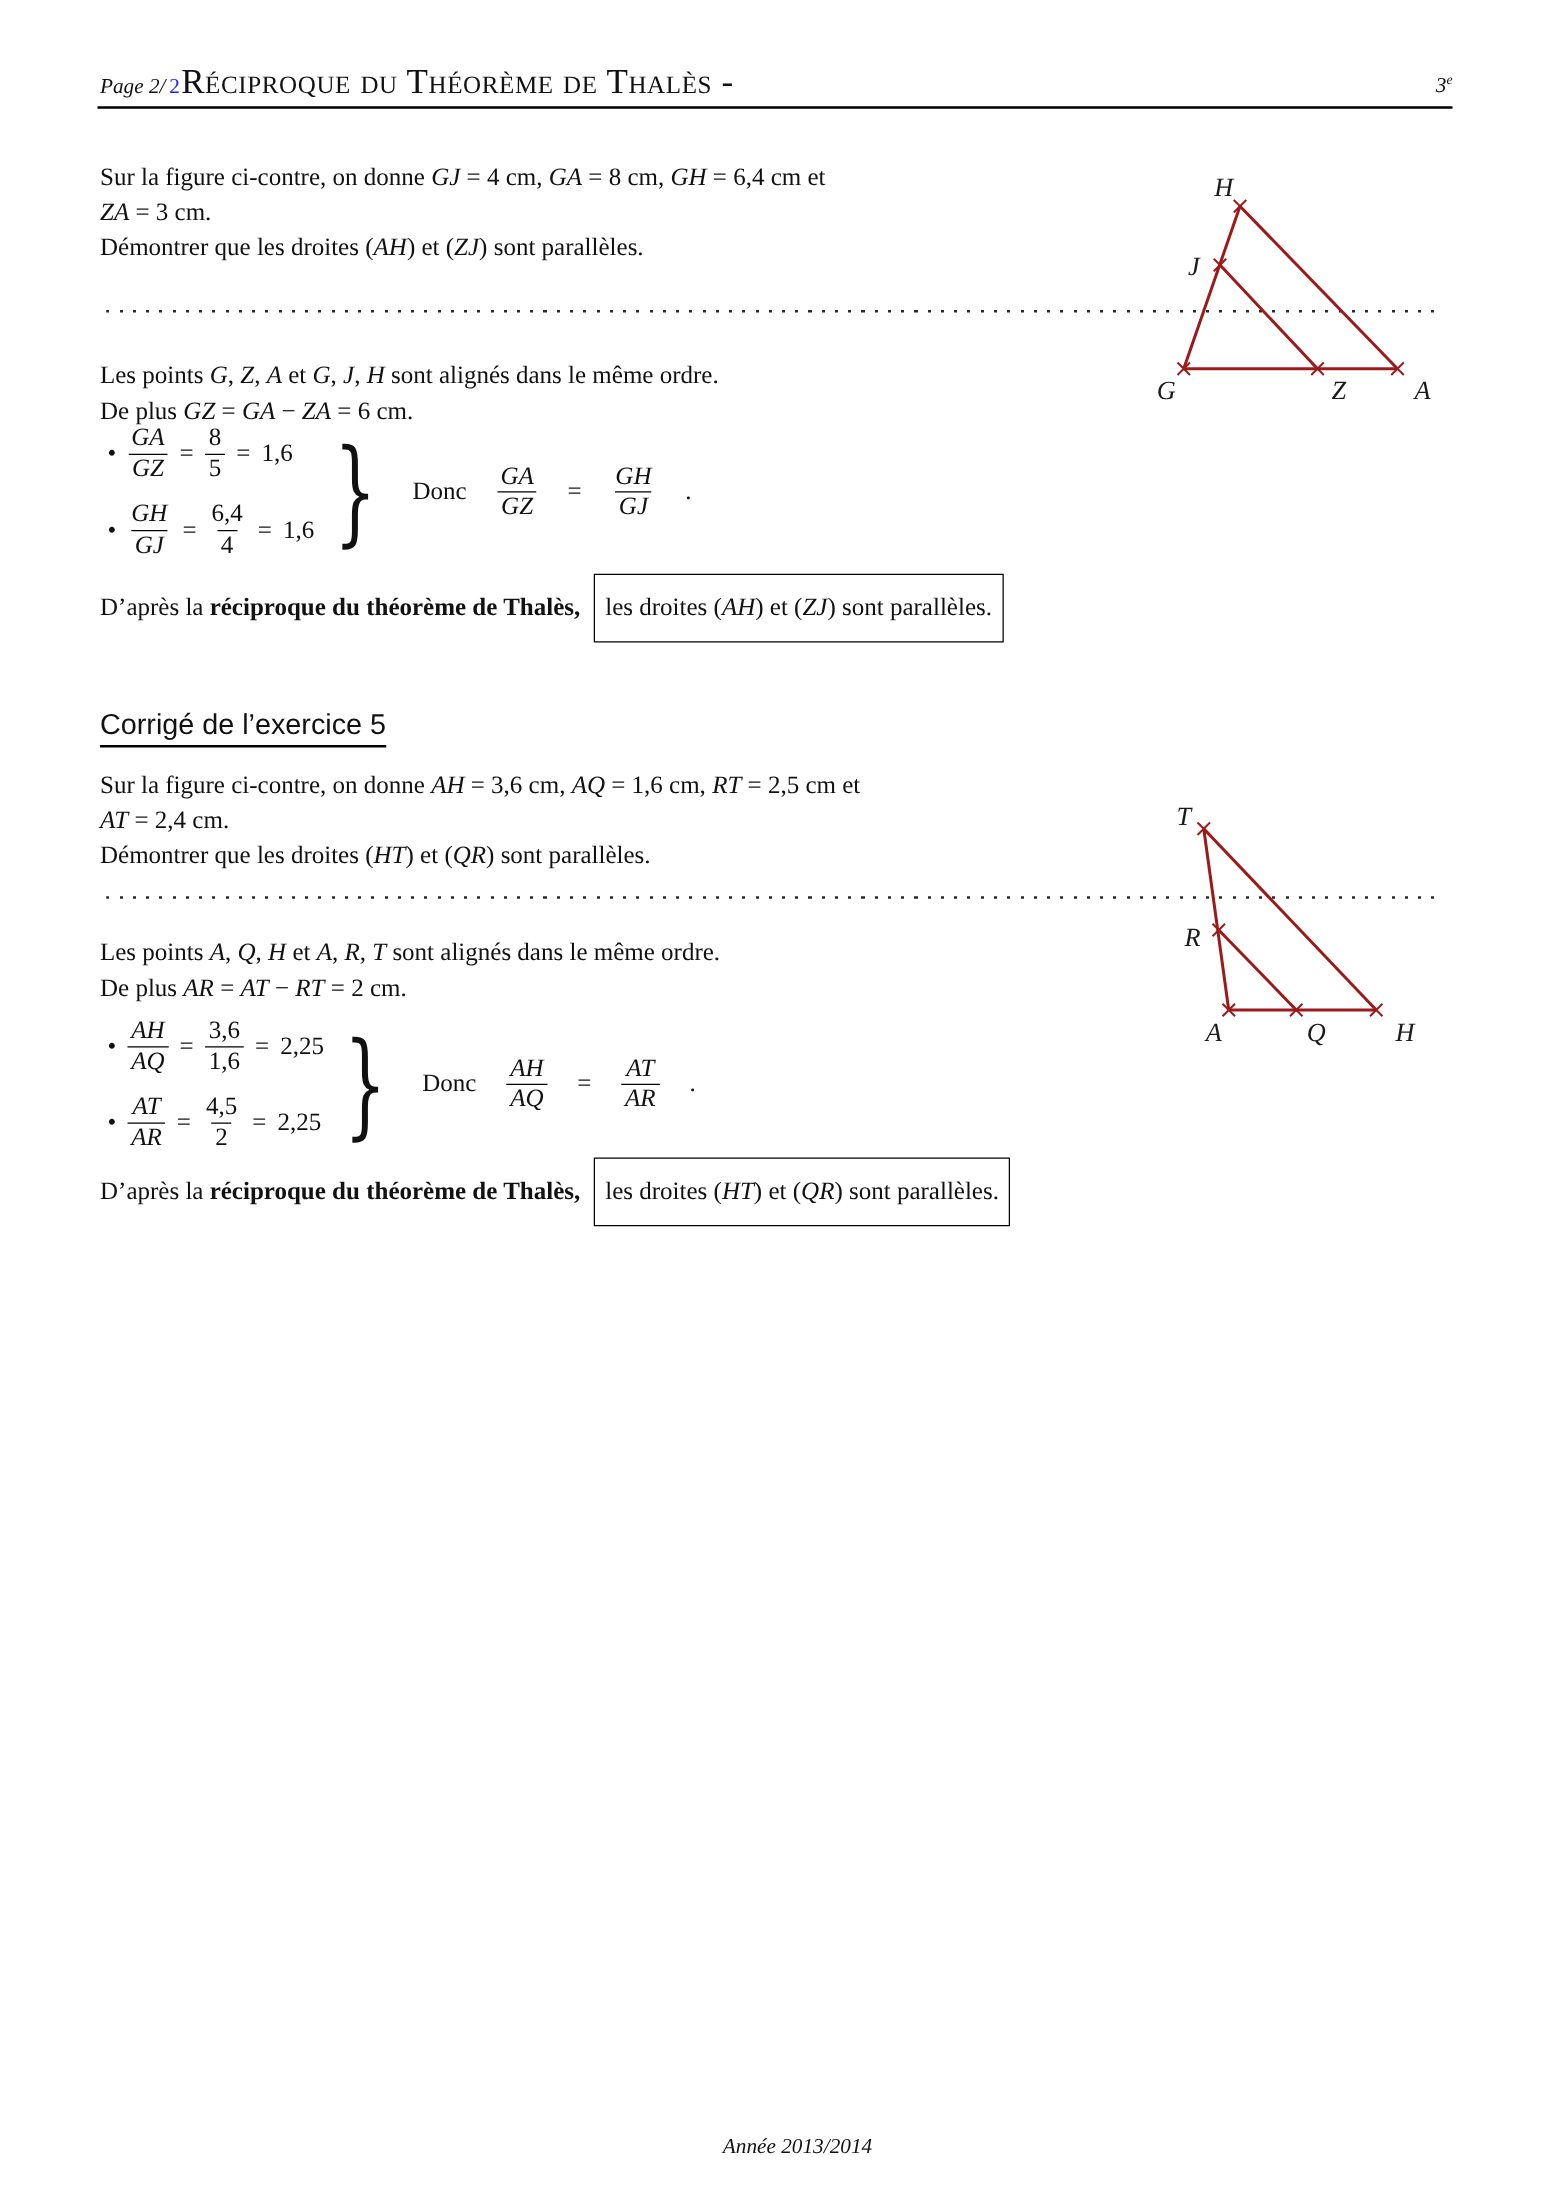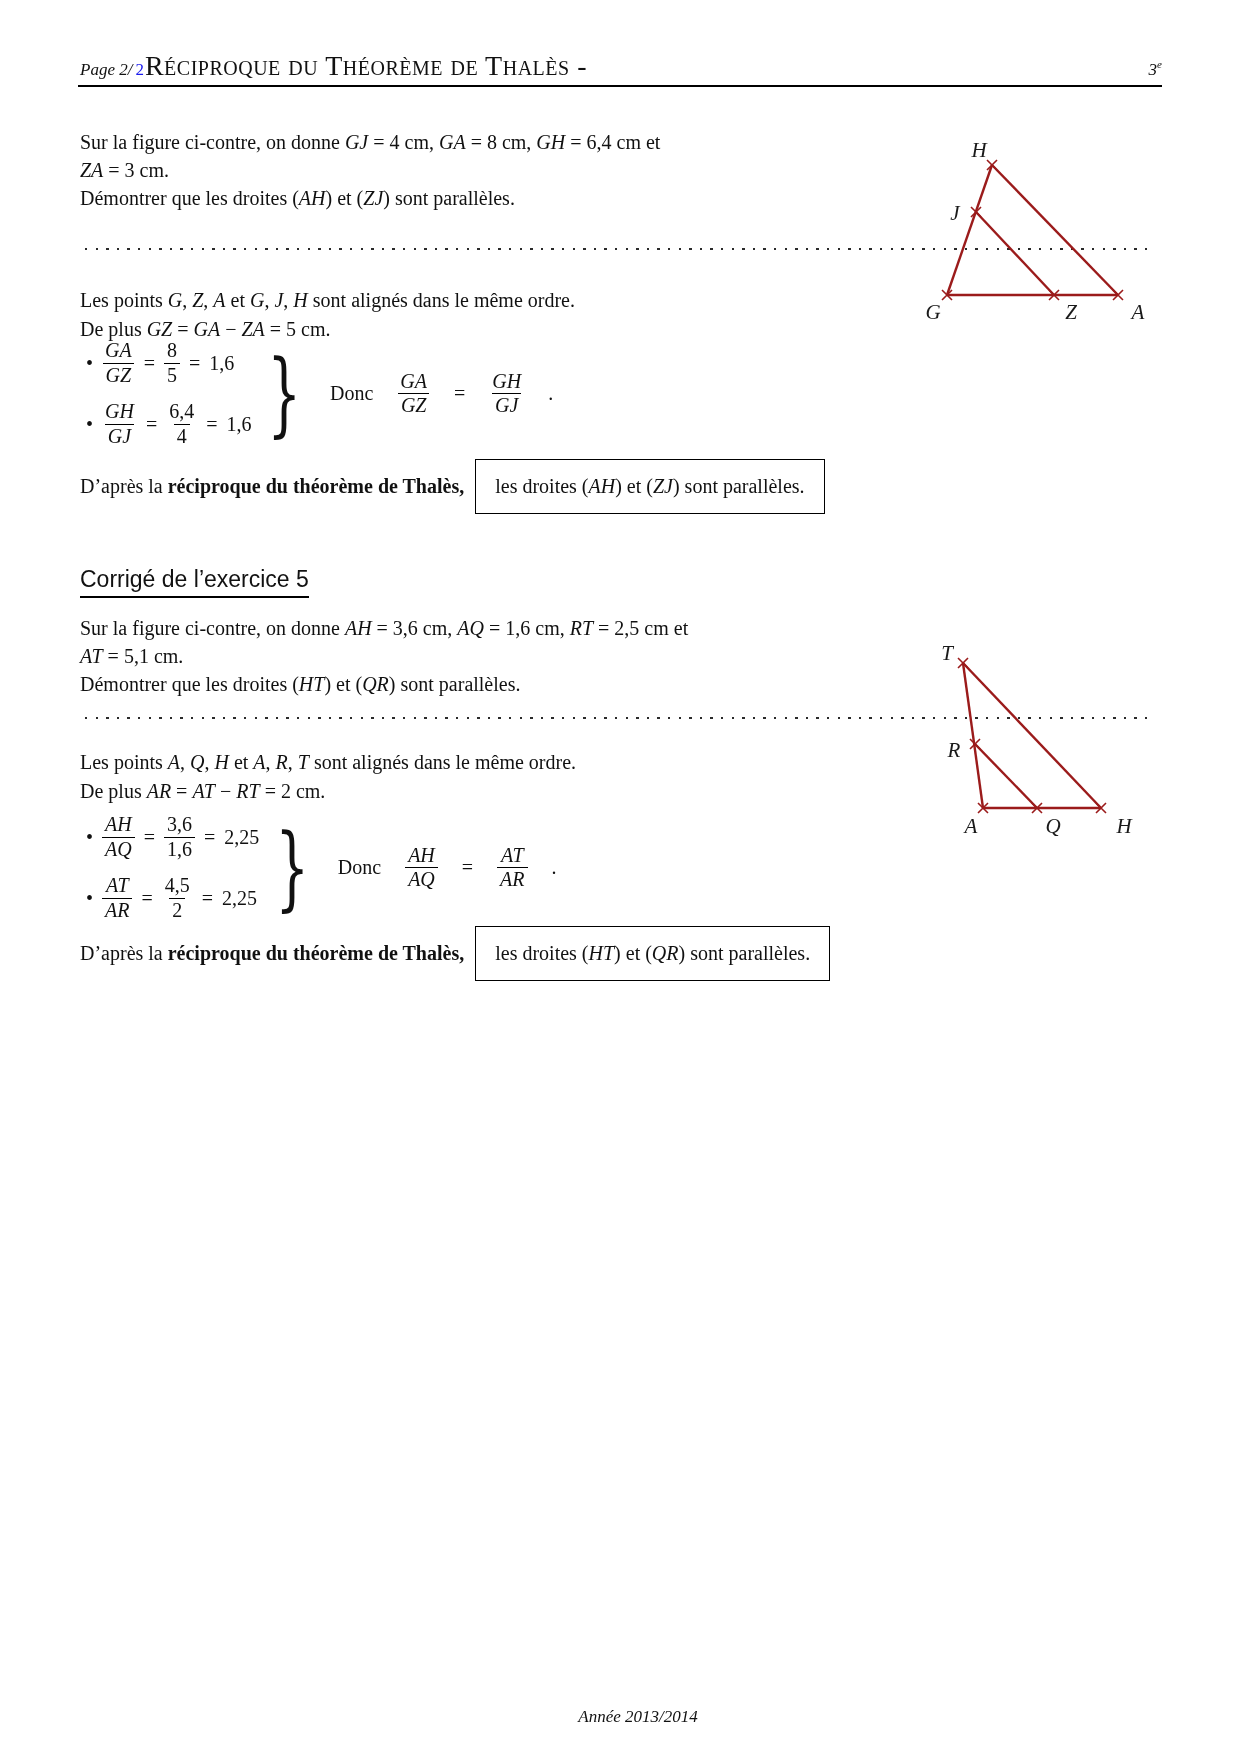--- a/index.html
+++ b/index.html
@@ -36,21 +36,21 @@
   .bullet{font-size:20px;}
   .frac{display:inline-flex;flex-direction:column;align-items:center;line-height:1.18;}
   .frac .den{border-top:1.7px solid #000;}
   .frac span{padding:0 3px;}
   .brace{font-family:"DejaVu Serif",serif;font-size:92px;line-height:1;transform:scaleX(.58);
     margin-left:4px;font-weight:400;}
   .donc-row{display:flex;align-items:center;gap:24px;margin-left:16px;}
   
   .conclusion{position:absolute;left:80px;display:flex;align-items:center;}
   .conclusion .bold{font-weight:bold;}
-  .conc-box{border:1.7px solid #000;padding:15px 19px;margin-left:11px;white-space:nowrap;}
+  .conc-box{border:1.7px solid #000;padding:15px 8px;margin-left:11px;white-space:nowrap;}
   
   .section-heading{position:absolute;left:80px;top:550px;
     font-family:"Liberation Sans","DejaVu Sans",sans-serif;font-weight:400;font-size:23px;
     border-bottom:2.6px solid #000;padding-bottom:3px;}
   
   .fig{position:absolute;}
   .fig line,.fig path{stroke:var(--figure-stroke);fill:none;}
   .fig .edge{stroke-width:2.4px;}
   .fig .cross{stroke-width:1.6px;}
   .fig text{font-family:"Liberation Serif","DejaVu Serif",serif;font-style:italic;
@@ -92,21 +92,21 @@
     <path class="cross" d="M1113 274 L1123 284 M1113 284 L1123 274"></path>
     <text x="979" y="141">H</text>
     <text x="955" y="204">J</text>
     <text x="933" y="303">G</text>
     <text x="1071" y="303">Z</text>
     <text x="1138" y="303">A</text>
   </svg>
 
   <div class="tblock" style="top:270px;line-height:29px;">
     <div class="tline"><span>Les points </span><span class="mi">G</span><span>, </span><span class="mi">Z</span><span>, </span><span class="mi">A</span><span>  et </span><span class="mi">G</span><span>, </span><span class="mi">J</span><span>, </span><span class="mi">H</span><span> sont alignés dans le même ordre.</span></div>
-    <div class="tline"><span>De plus </span><span class="mi">GZ</span><span> = </span><span class="mi">GA</span><span> − </span><span class="mi">ZA</span><span> = 5 cm.</span></div>
+    <div class="tline"><span>De plus </span><span class="mi">GZ</span><span> = </span><span class="mi">GA</span><span> − </span><span class="mi">ZA</span><span> = 6 cm.</span></div>
   </div>
 
   <div class="ratio-block" style="top:323px;">
     <div class="ratio-rows">
       <div class="ratio-row">
         <span class="bullet">•</span>
         <span class="frac">
             <span class="num mi">GA</span>
             <span class="den mi">GZ</span>
           </span>
@@ -151,21 +151,21 @@
 
   <div class="conclusion" style="top:443px;">
     <span><span>D’après la </span><span class="bold">réciproque du théorème de Thalès,</span></span>
     <span class="conc-box"><span>les droites (</span><span class="mi">AH</span><span>) et (</span><span class="mi">ZJ</span><span>) sont parallèles.</span></span>
   </div>
 
   <div class="section-heading">Corrigé de l’exercice 5</div>
 
   <div class="tblock" style="top:598px;">
     <div class="tline"><span>Sur la figure ci-contre, on donne </span><span class="mi">AH</span><span> = 3,6 cm, </span><span class="mi">AQ</span><span> = 1,6 cm, </span><span class="mi">RT</span><span> = 2,5 cm et</span></div>
-    <div class="tline"><span></span><span class="mi">AT</span><span> = 5,1 cm.</span></div>
+    <div class="tline"><span></span><span class="mi">AT</span><span> = 2,4 cm.</span></div>
     <div class="tline"><span>Démontrer que les droites (</span><span class="mi">HT</span><span>) et (</span><span class="mi">QR</span><span>) sont parallèles.</span></div>
   </div>
 
   <div class="dotted" style="top:701px;"></div>
 
   <svg class="fig" style="left:900px;top:560px;" width="290" height="270" viewBox="900 560 290 270">
     <line class="edge" x1="963" y1="647" x2="983" y2="792"></line>
     <line class="edge" x1="983" y1="792" x2="1101" y2="792"></line>
     <line class="edge" x1="975" y1="728" x2="1037" y2="792"></line>
     <line class="edge" x1="963" y1="647" x2="1101" y2="792"></line>

